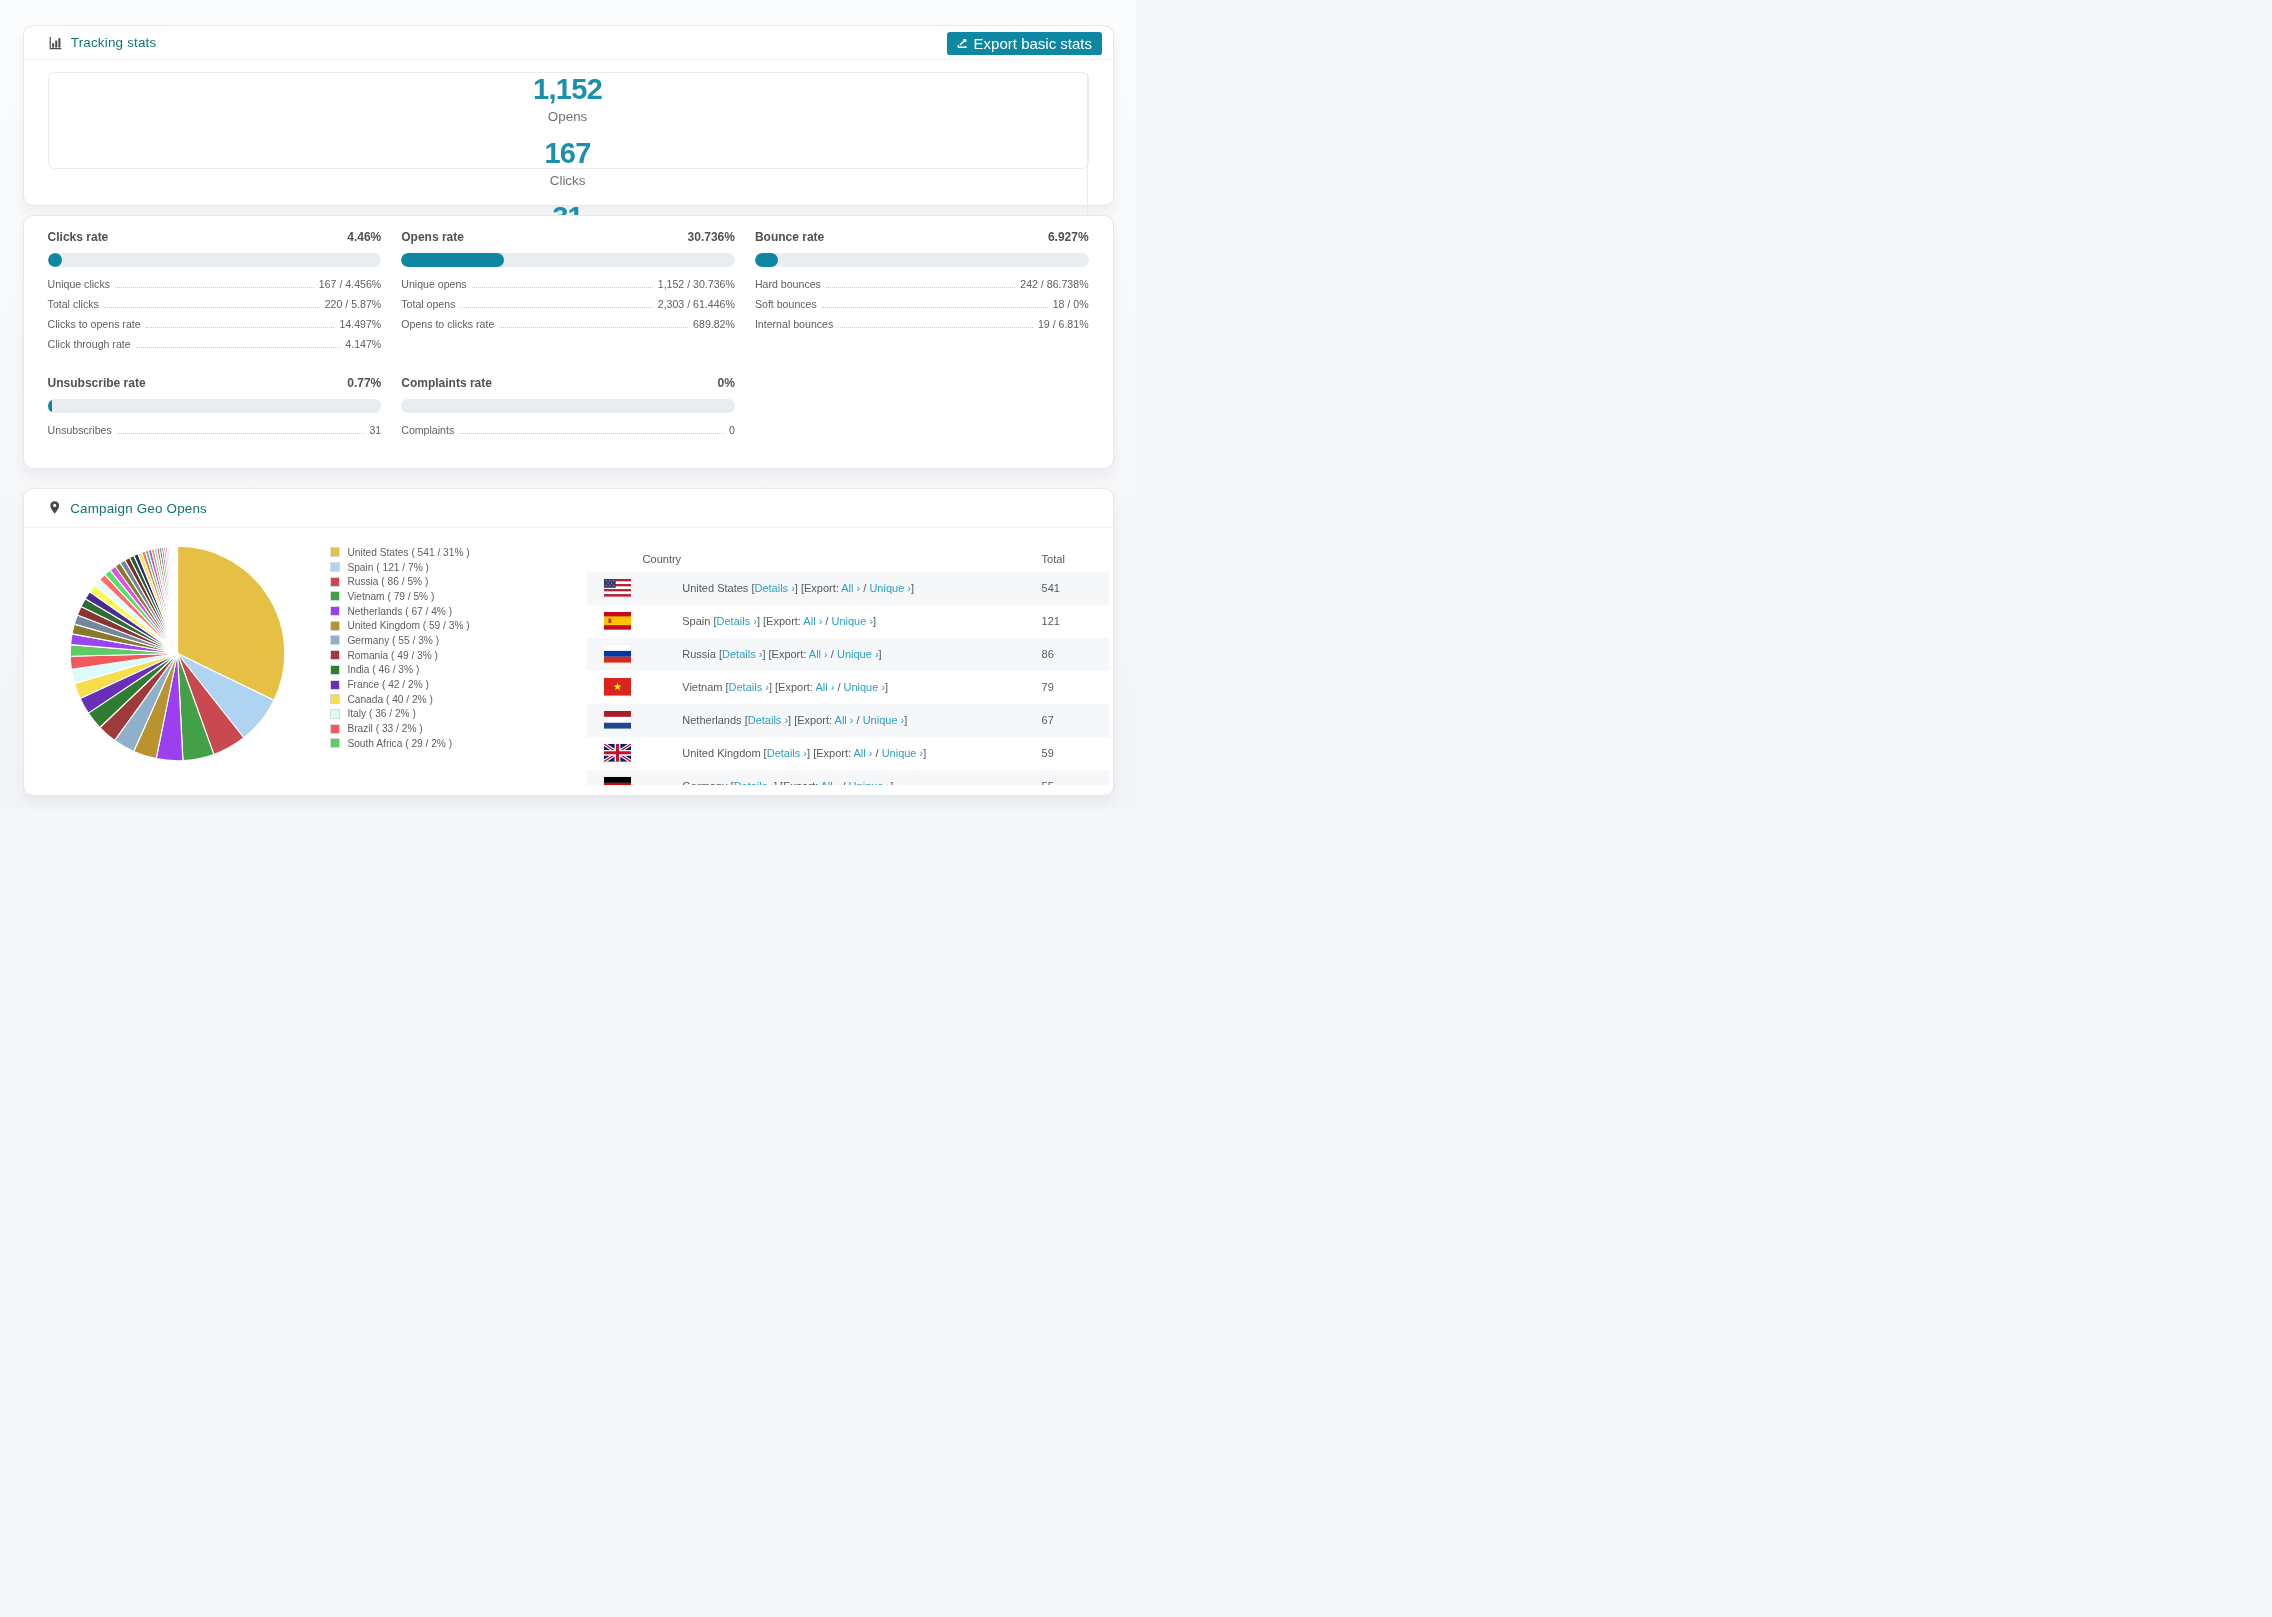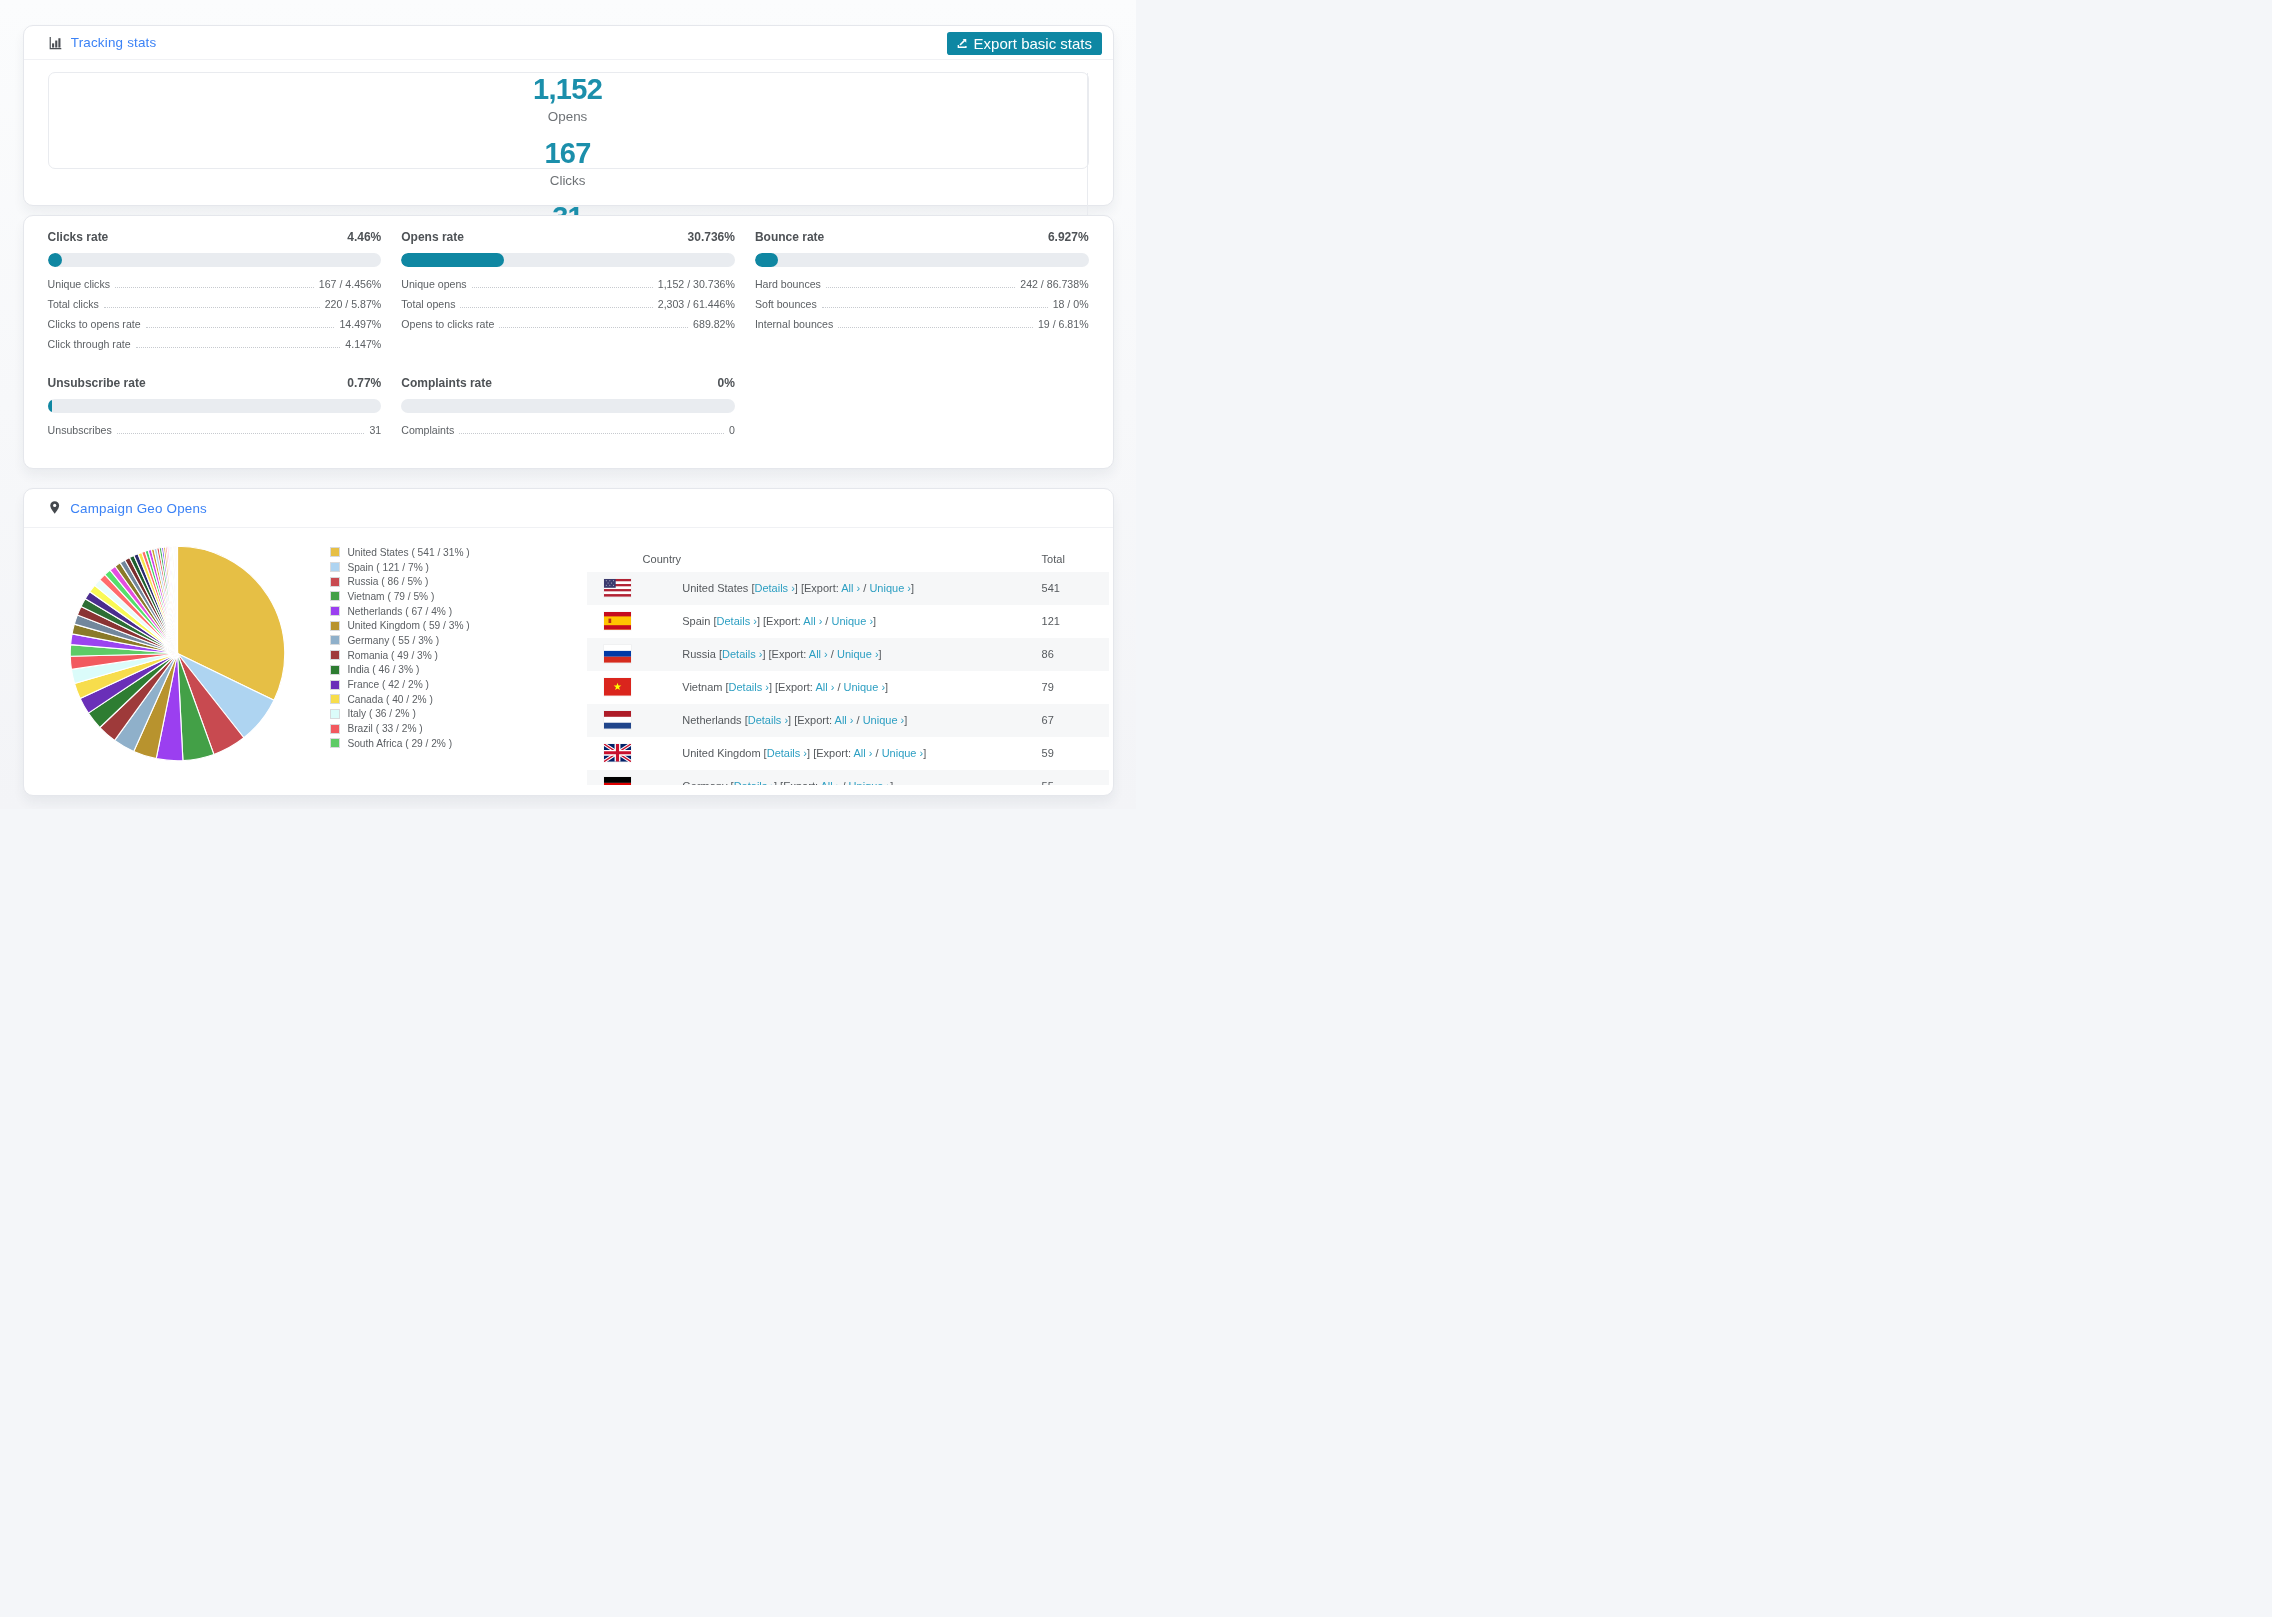--- a/index.html
+++ b/index.html
@@ -10,21 +10,21 @@
   .card { position:absolute; left:22.6px; width:1091px; background:#fff;
           border:0.7px solid #e5e7ec; border-radius:10px;
           box-shadow:0 7px 11.3px rgba(40,50,70,0.06); }
   .card-tracking { top:25.4px;  height:181px; }
   .card-rates    { top:215px; height:254px; }
   .card-geo      { top:488px; height:308px; overflow:hidden; }
 
   .card-header { display:flex; align-items:center; gap:9.2px; padding:0 24px;
                  height:34px; border-bottom:1.4px solid #f0f1f4; position:relative; }
   .card-geo .card-header { height:39px; }
-  .card-title { font-size:13.4px; font-weight:400; color:#3b82f6; letter-spacing:0.2px; }
+  .card-title { font-size:13.4px; font-weight:400; color:#0f766e; letter-spacing:0.2px; }
   .hd-icon { display:flex; align-items:center; }
 
   .export-btn { position:absolute; right:10.6px; top:5.6px; height:23px;
                 background:#0e87a3; color:#fff; border:none; border-radius:2.8px;
                 font-family:"Liberation Sans",sans-serif; font-size:15px;
                 padding:0 10px; display:flex; align-items:center; gap:5.6px; cursor:pointer; }
 
   
   .stat-row { margin:11.3px 24px 0; height:97px; border:0.7px solid #e9ebef;
               border-radius:7px; display:flex; background:#fff;flex-direction:column; }

